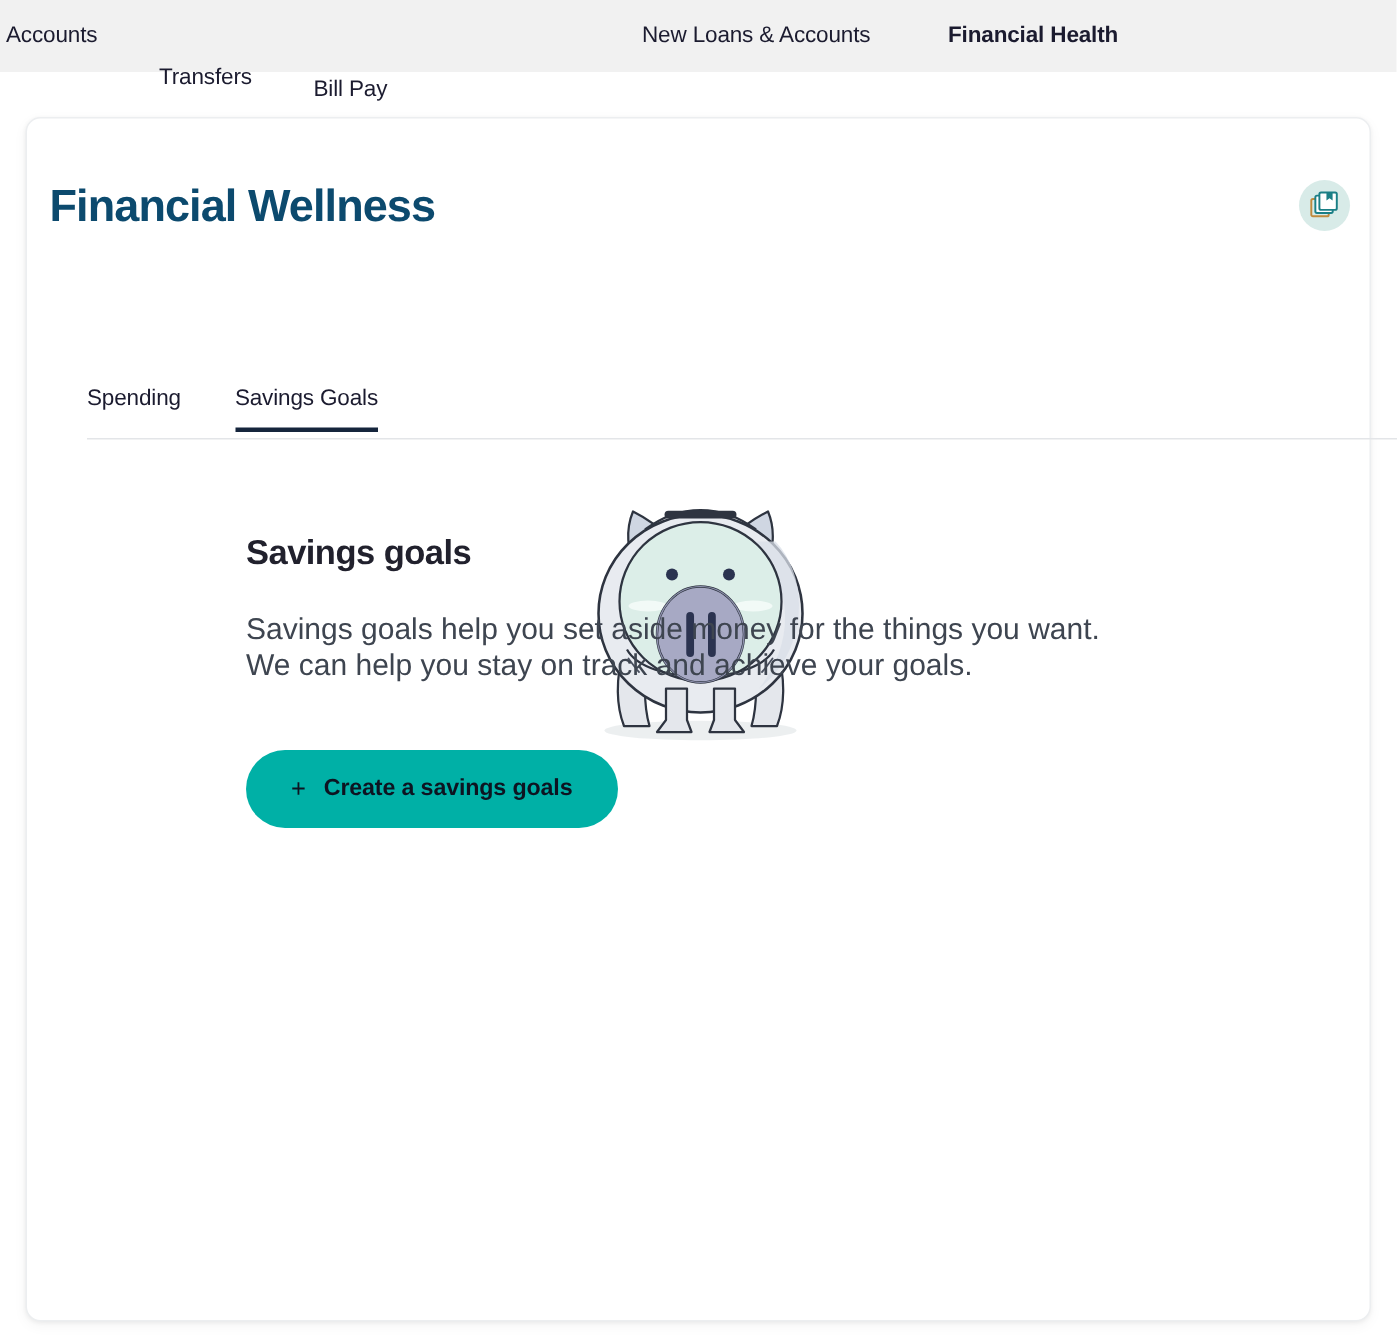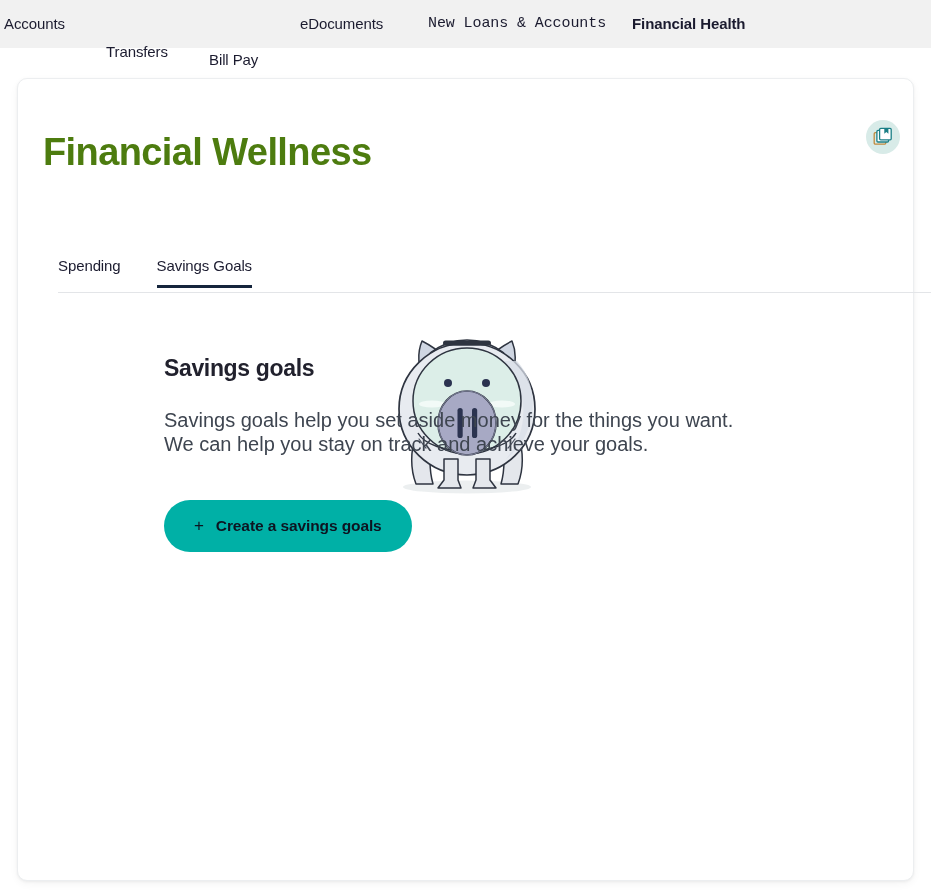--- a/index.html
+++ b/index.html
@@ -42,25 +42,25 @@
     background: #ffffff;
     border-radius: 10px;
     border: 1px solid #eceef0;
     box-shadow: 0 1px 3px rgba(0,0,0,0.055), 0 3px 9px rgba(0,0,0,0.045);
   }
 
   .page-title {
     position: absolute;
     left: 15px;
     top: 42px;
-    font-size: 38px;
+    font-size: 30px;
     font-weight: 700;
-    color: #4d7c0f;
+    color: #0c4a6e;
     letter-spacing: -0.6px;
-    margin: 10px;
+    margin: 0;
   }
 
   
   .icon-btn {
     position: absolute;
     right: 13px;
     top: 41px;
     width: 34px; height: 34px;
     border-radius: 50%;
     background: #d8ebe8;
@@ -161,24 +161,21 @@
 <div class="topnav">
   <div class="nav-item" style="margin-left: 0px; padding-left: 0px; position: absolute; left: 4px; top: 0px;">
     <span>Accounts</span>
   </div>
   <div class="nav-item" style="position: absolute; left: 106px; top: 0px; margin-top: 28px;">
     <span>Transfers</span>
   </div>
   <div class="nav-item" style="position: absolute; left: 209px; top: 0px; margin-top: 36px;">
     <span>Bill Pay</span>
   </div>
-  <div class="nav-item" style="position: absolute; left: 300px; top: 0px;">
-    <span>eDocuments</span>
-  </div>
-  <div class="nav-item" style="position: absolute; left: 428px; top: 0px; font-family: Liberation Mono, monospace;">
+  <div class="nav-item" style="position: absolute; left: 428px; top: 0px;">
     <span>New Loans &amp; Accounts</span>
   </div>
   <div class="nav-item active" style="position: absolute; left: 632px; top: 0px;">
     <span>Financial Health</span>
   </div>
 </div>
 
 <div class="card">
 
   <h1 class="page-title">Financial Wellness</h1>

